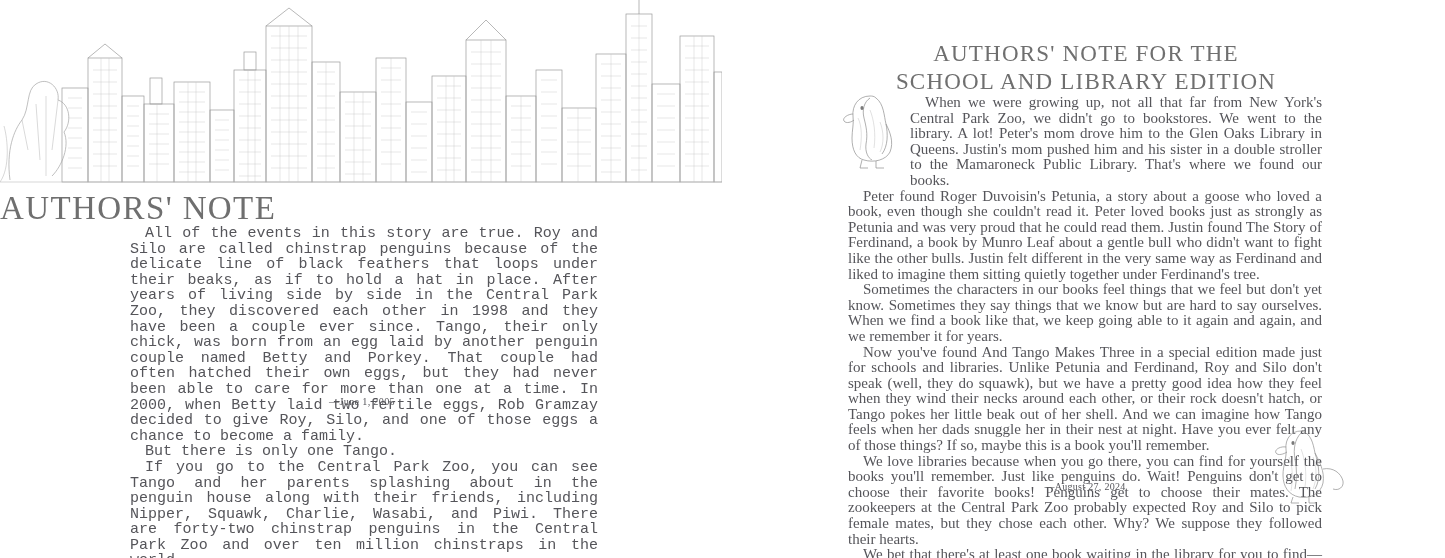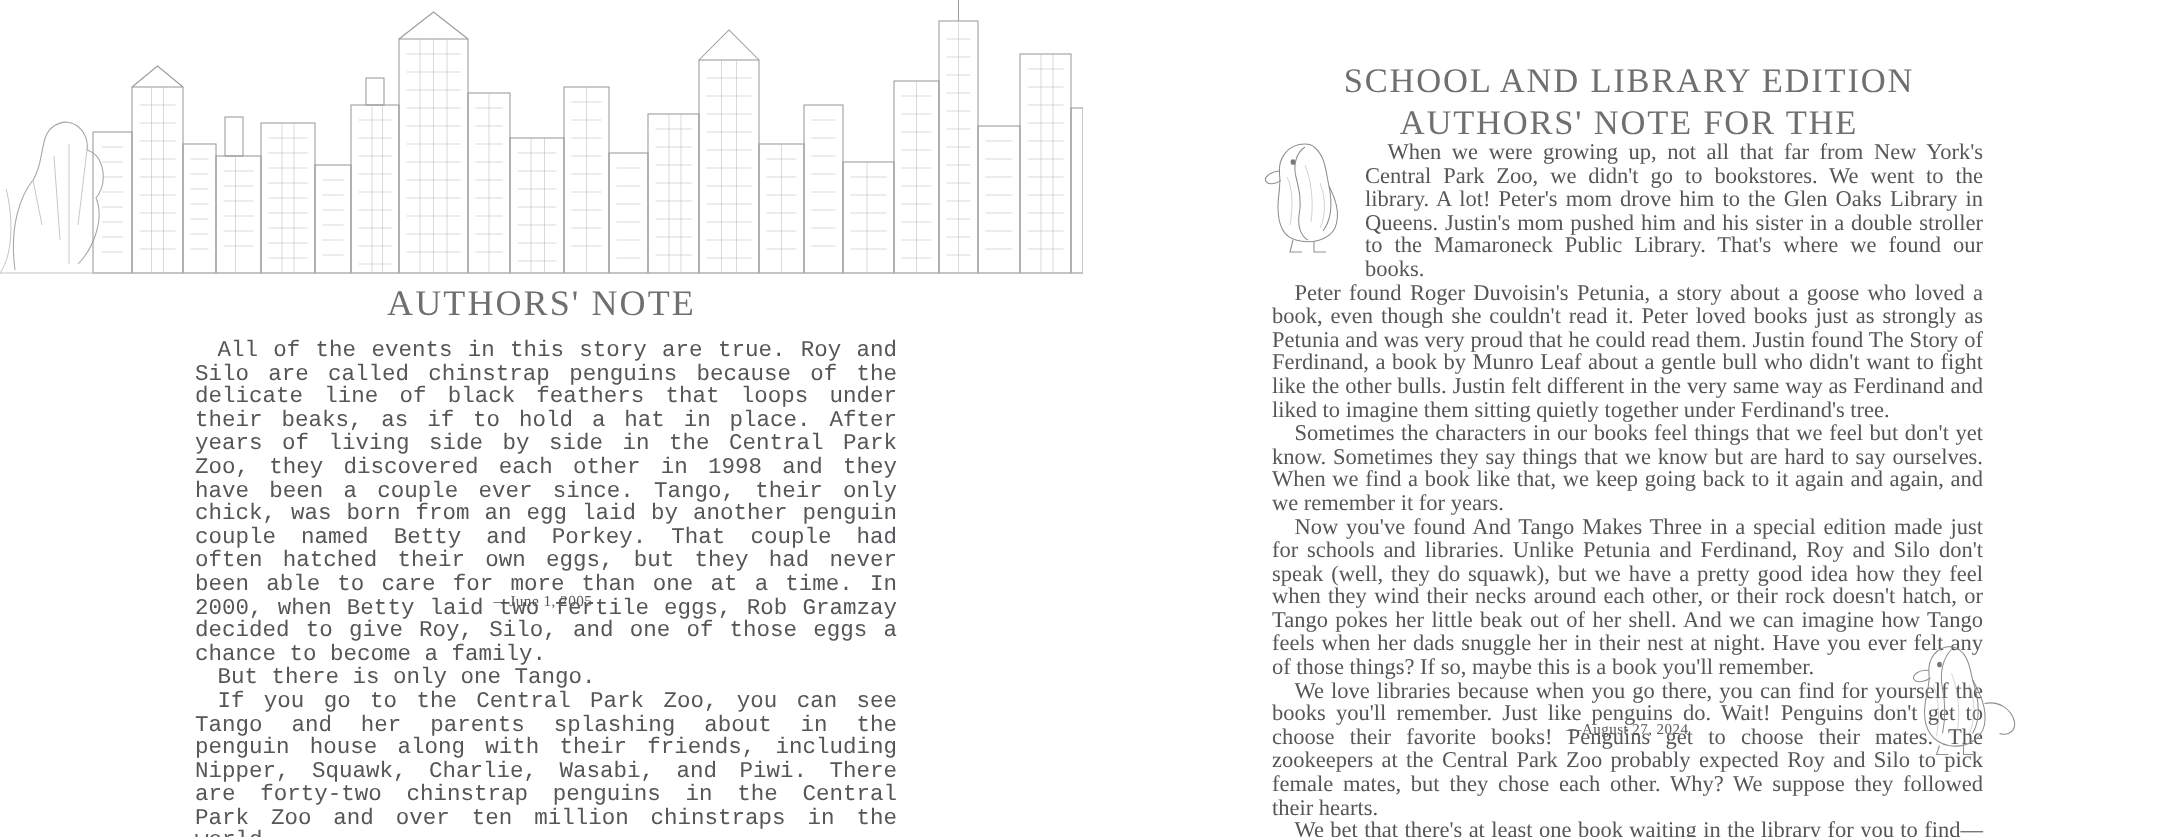--- a/index.html
+++ b/index.html
@@ -44,22 +44,21 @@
   .skyline svg {
     display: block;
   }
 
   
   .left-title {
     position: absolute;
     left: 0;
     top: 190px;
     width: 722px;
-    text-align: center;
-    font-size: 24px;
+    font-size: 33px;
     letter-spacing: 1.4px;
     color: #6f6f6f;
     font-family: "Liberation Serif", serif;
     font-weight: normal;
   }
   .left-body {
     position: absolute;
     left: 130px;
     top: 226px;
     width: 468px;
@@ -223,22 +222,22 @@
       <p class="indent">But there is only one Tango.</p>
       <p class="indent">If you go to the Central Park Zoo, you can see Tango and her parents splashing about in the penguin house along with their friends, including Nipper, Squawk, Charlie, Wasabi, and Piwi. There are forty-two chinstrap penguins in the Central Park Zoo and over ten million chinstraps in the world.</p>
     </div>
 
     <div class="signature-left">—June 1, 2005</div>
   </div>
 
   <div class="page page-right">
 
     <div class="right-title">
+      <div>AUTHORS' NOTE FOR THE</div>
       <div>SCHOOL AND LIBRARY EDITION</div>
-      <div>AUTHORS' NOTE FOR THE</div>
     </div>
 
     <div class="penguin-top">
       <svg width="75" height="85" viewBox="0 0 75 85" xmlns="http://www.w3.org/2000/svg">
         <g fill="none" stroke="#8e8e8e" stroke-width="0.7">
           <path d="M30 8 C 18 8 12 18 13 28 C 14 36 12 42 12 50 C 12 62 16 70 24 72 C 34 75 46 72 50 64 C 54 54 50 44 46 36 C 44 28 44 16 36 10 C 34 8 32 8 30 8 Z"></path>
           <path d="M13 26 C 8 26 2 30 4 33 C 6 36 12 34 14 32"></path>
           <path d="M30 10 C 24 14 22 22 24 30 C 26 38 28 46 26 56 C 25 64 28 70 32 72"></path>
           <path d="M46 36 C 48 46 48 58 42 66"></path>
           <path d="M22 72 L 20 80 L 28 80 M36 73 L 36 80 L 44 80"></path>
@@ -246,21 +245,21 @@
         </g>
         <g fill="none" stroke="#b4b4b4" stroke-width="0.4">
           <path d="M18 30 C 22 38 22 50 20 62 M30 22 C 34 32 36 46 34 60 M40 34 C 44 44 44 56 40 64"></path>
         </g>
       </svg>
     </div>
 
     <div class="right-body">
       <p class="indent first">When we were growing up, not all that far from New York's Central Park Zoo, we didn't go to bookstores. We went to the library. A lot! Peter's mom drove him to the Glen Oaks Library in Queens. Justin's mom pushed him and his sister in a double stroller to the Mamaroneck Public Library. That's where we found our books.</p>
       <p class="indent">Peter found Roger Duvoisin's Petunia, a story about a goose who loved a book, even though she couldn't read it. Peter loved books just as strongly as Petunia and was very proud that he could read them. Justin found The Story of Ferdinand, a book by Munro Leaf about a gentle bull who didn't want to fight like the other bulls. Justin felt different in the very same way as Ferdinand and liked to imagine them sitting quietly together under Ferdinand's tree.</p>
-      <p class="indent">Sometimes the characters in our books feel things that we feel but don't yet know. Sometimes they say things that we know but are hard to say ourselves. When we find a book like that, we keep going back to it again and again, and we remember it for years.</p>
+      <p class="indent">Sometimes the characters in our books feel things that we feel but don't yet know. Sometimes they say things that we know but are hard to say ourselves. When we find a book like that, we keep going able to it again and again, and we remember it for years.</p>
       <p class="indent">Now you've found And Tango Makes Three in a special edition made just for schools and libraries. Unlike Petunia and Ferdinand, Roy and Silo don't speak (well, they do squawk), but we have a pretty good idea how they feel when they wind their necks around each other, or their rock doesn't hatch, or Tango pokes her little beak out of her shell. And we can imagine how Tango feels when her dads snuggle her in their nest at night. Have you ever felt any of those things? If so, maybe this is a book you'll remember.</p>
       <p class="indent">We love libraries because when you go there, you can find for yourself the books you'll remember. Just like penguins do. Wait! Penguins don't get to choose their favorite books! Penguins get to choose their mates. The zookeepers at the Central Park Zoo probably expected Roy and Silo to pick female mates, but they chose each other. Why? We suppose they followed their hearts.</p>
       <p class="indent">We bet that there's at least one book waiting in the library for you to find—one book with a character who looks like you or thinks like you or has a family like yours and makes you feel less different. Probably no one knows which is the book for you. But if you go to the library, you can discover it. Just follow your heart.</p>
     </div>
 
     <div class="penguin-bottom">
       <svg width="80" height="80" viewBox="0 0 80 80" xmlns="http://www.w3.org/2000/svg">
         <g fill="none" stroke="#8e8e8e" stroke-width="0.7">
           <path d="M34 6 C 24 6 18 14 19 24 C 20 32 16 40 16 50 C 16 62 22 70 32 72 C 44 74 54 68 56 58 C 58 46 52 36 48 28 C 46 18 44 8 34 6 Z"></path>
           <path d="M19 22 C 13 21 7 25 9 28 C 11 31 17 29 20 27"></path>

